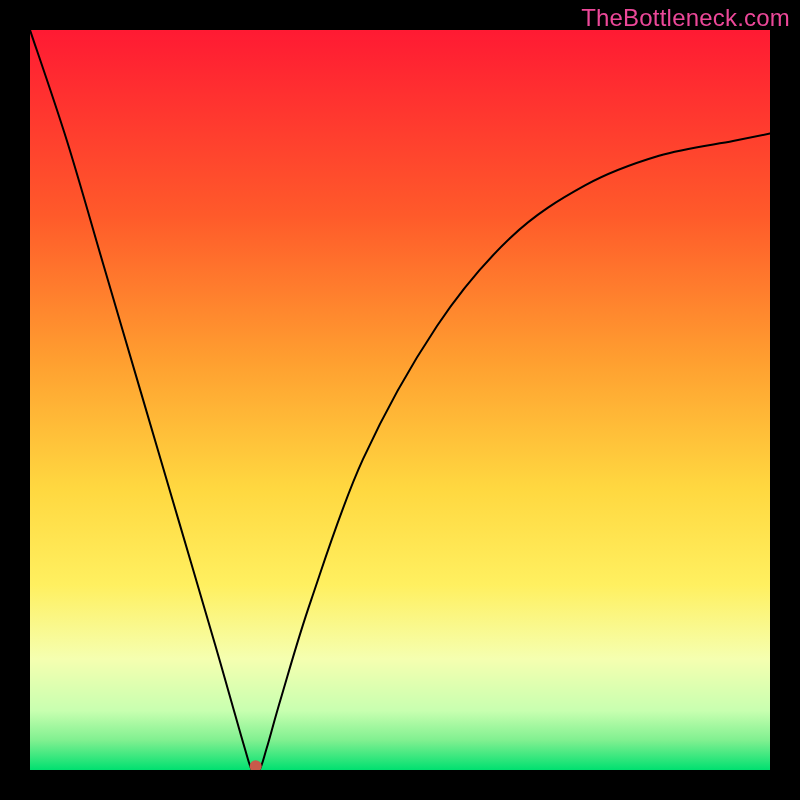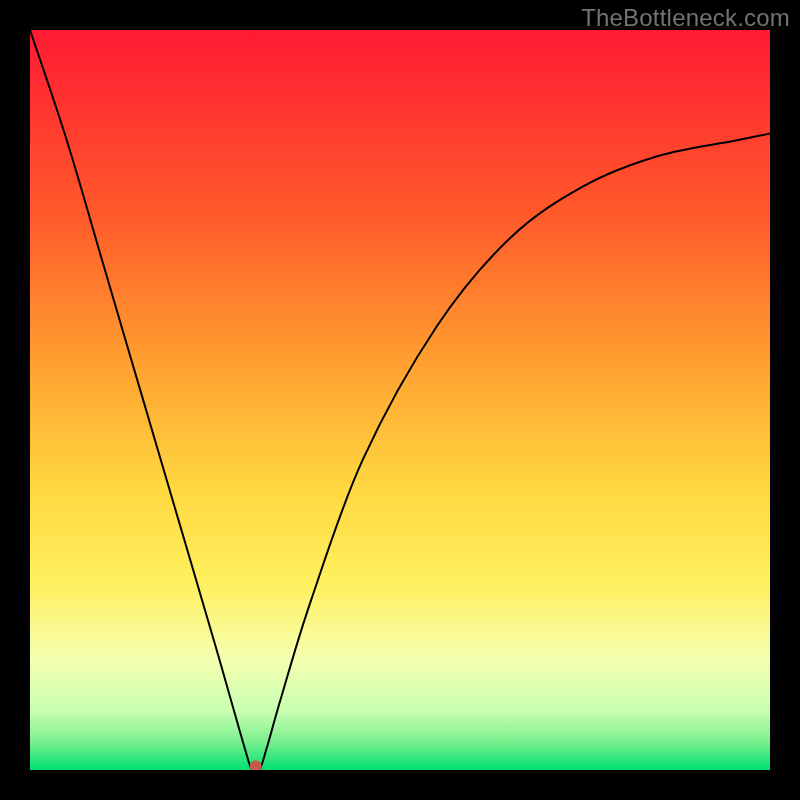--- a/index.html
+++ b/index.html
@@ -22,21 +22,21 @@
     left: 30px;
     top: 30px;
     width: 740px;
     height: 740px;
     overflow: hidden;
   }
   .watermark {
     position: absolute;
     top: 4px;
     right: 10px;
-    color: #737373;
+    color: #ec4899;
     font-size: 24px;
     font-weight: 500;
     letter-spacing: 0.2px;
     user-select: none;
   }
   svg {
     position: absolute;
     inset: 0;
   }
 </style>

